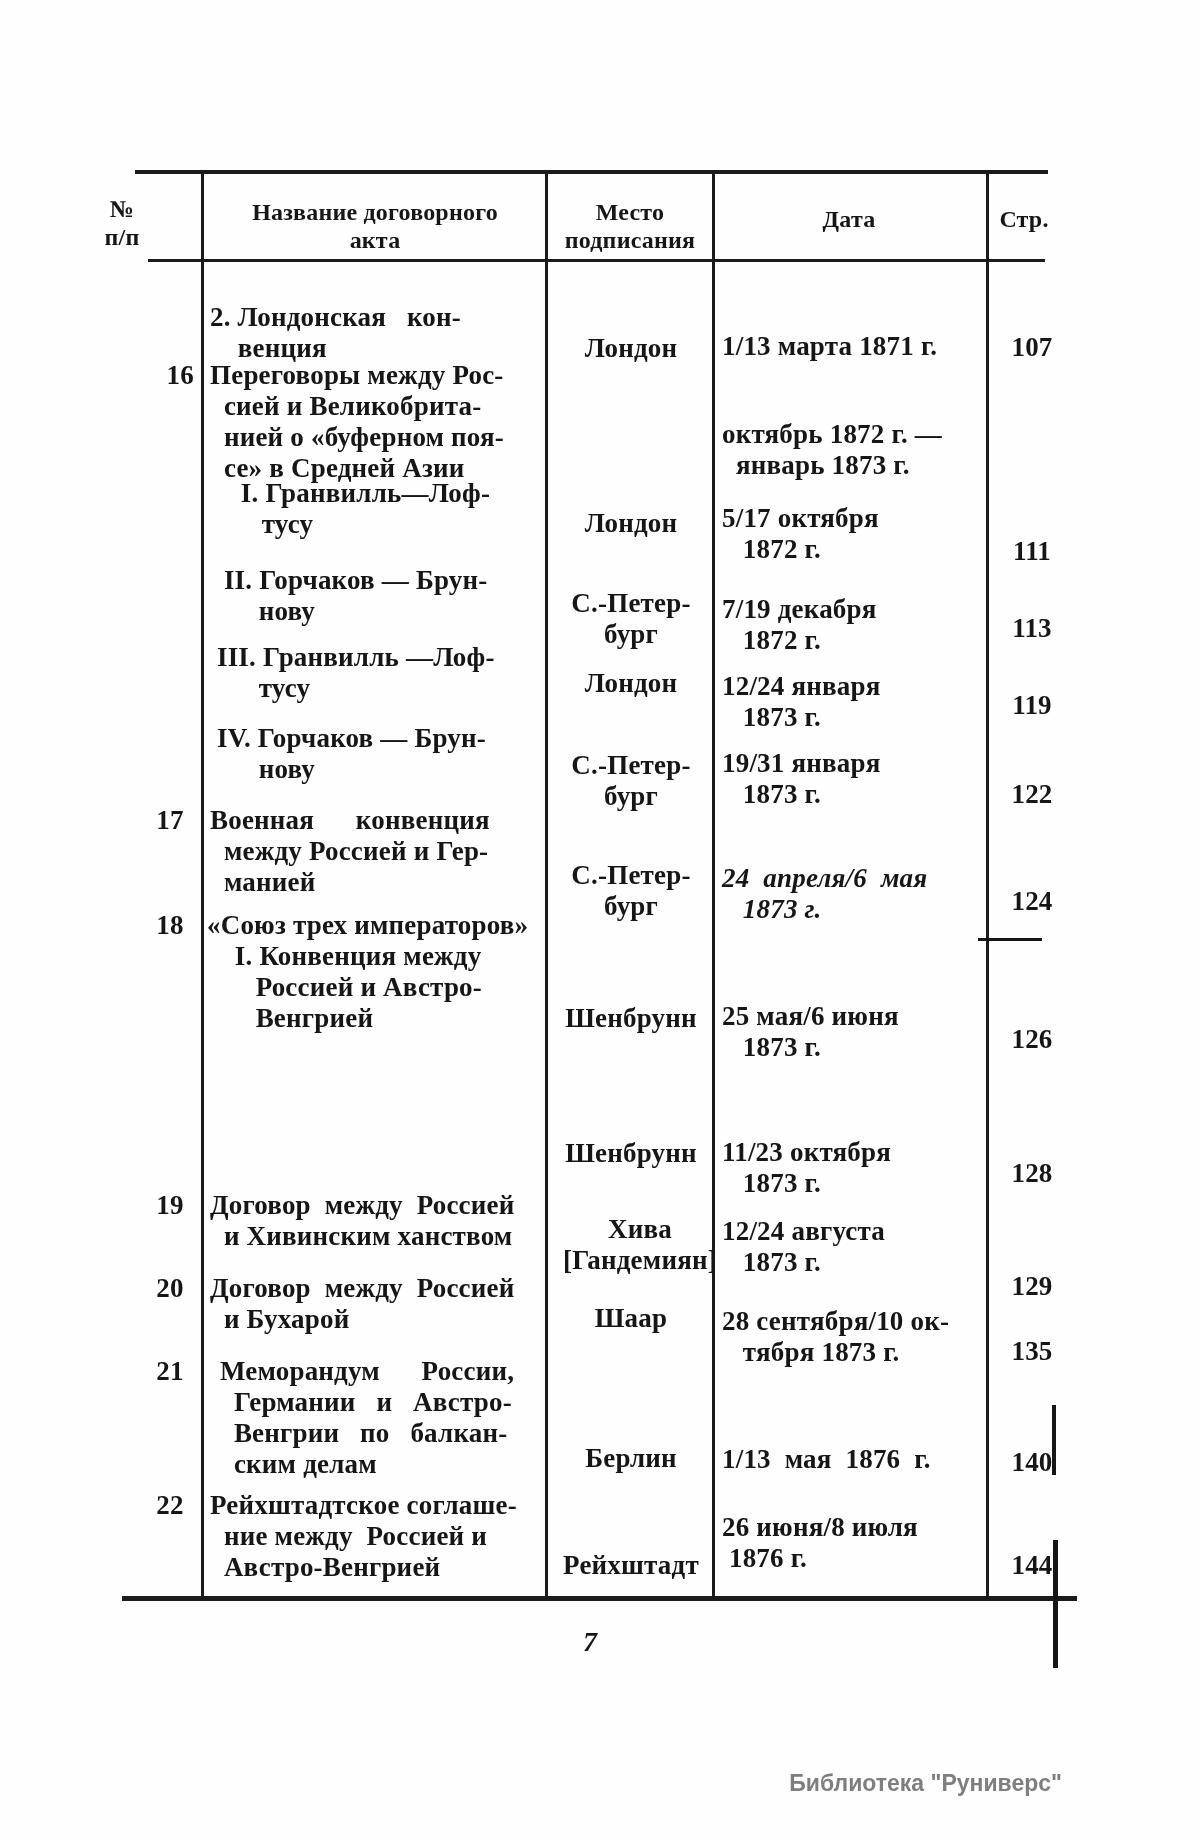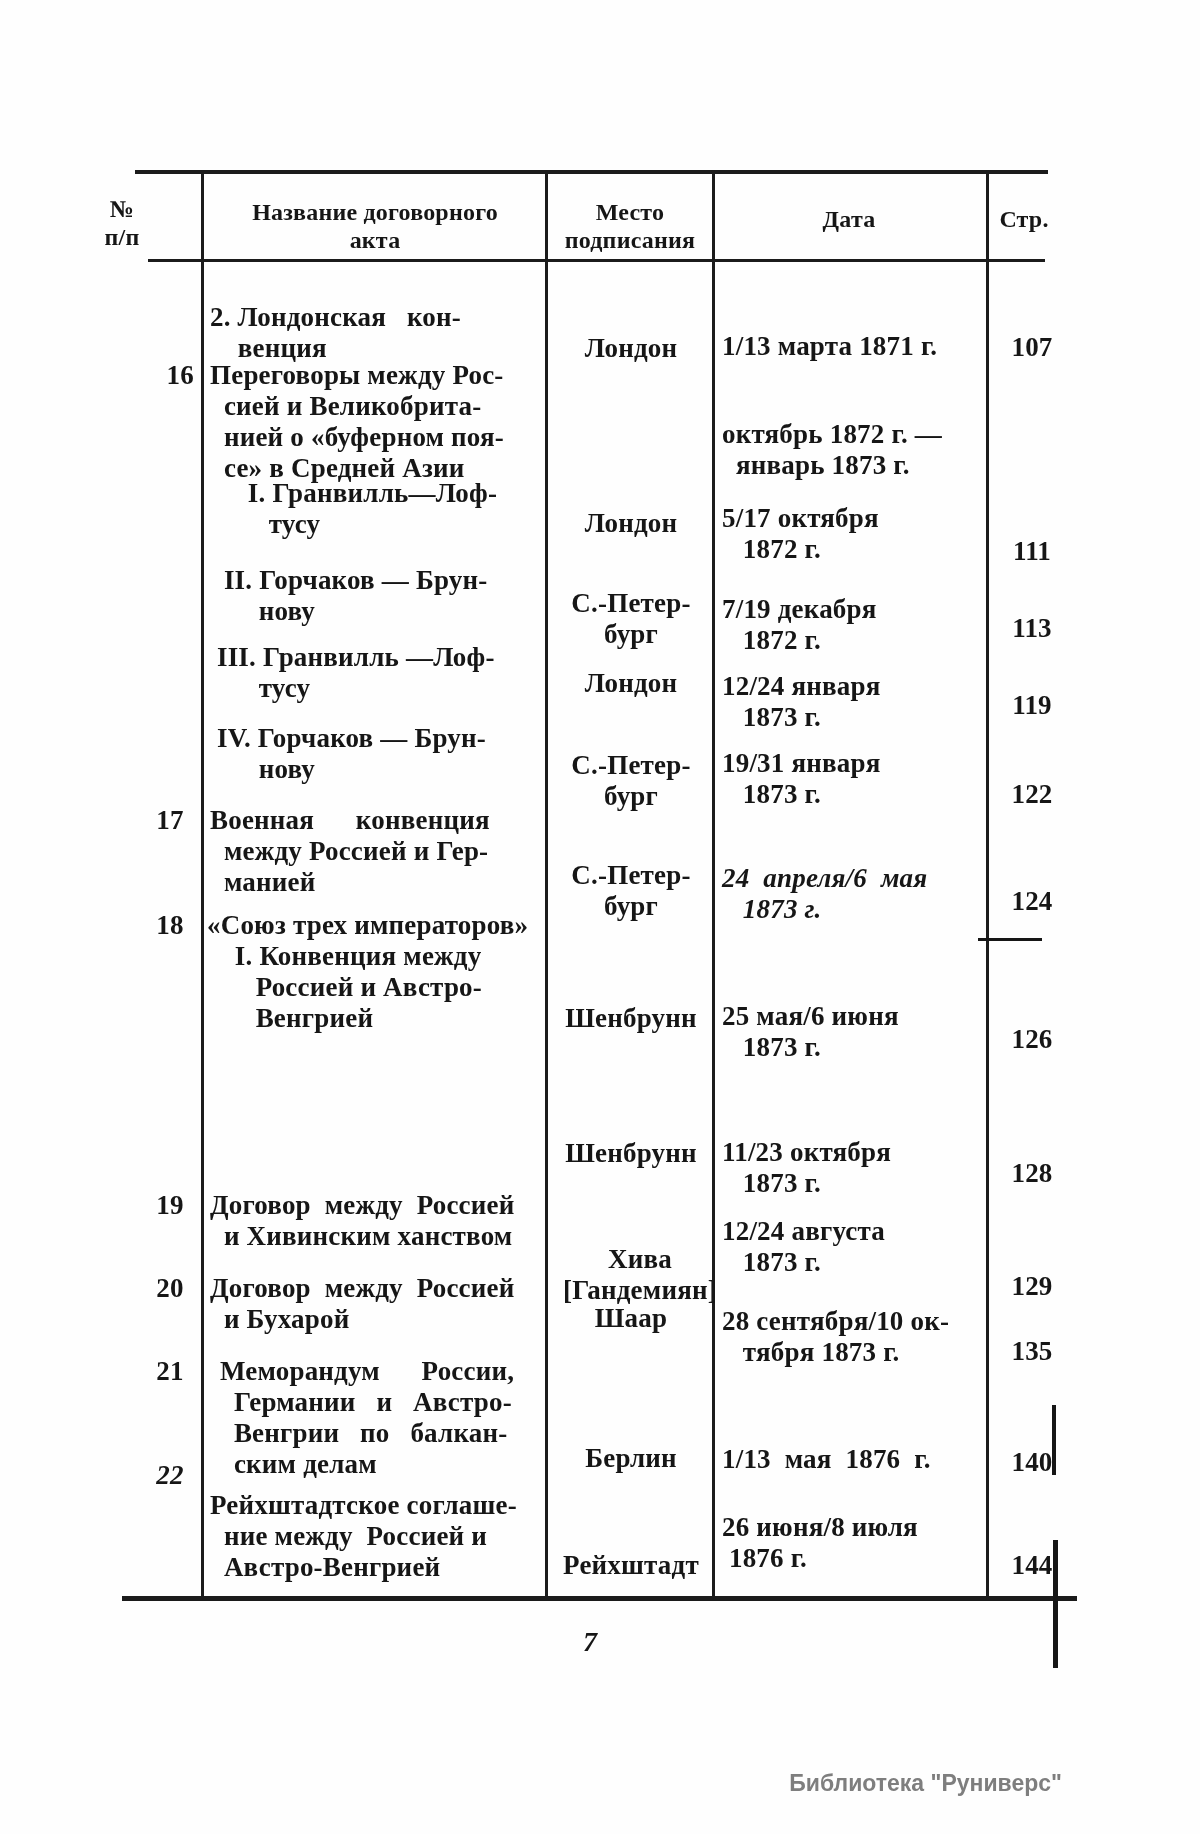--- a/index.html
+++ b/index.html
@@ -67,21 +67,21 @@
   <div class="cell center" style="left:988px;top:332px;width:88px;">107</div>
 
   <div class="cell center" style="left:146px;top:360px;width:48px;text-align:right;">16</div>
   <div class="cell" style="left:210px;top:360px;width:335px;">Переговоры между Рос-
   сией и Великобрита-
   нией о «буферном поя-
   се» в Средней Азии</div>
   <div class="cell" style="left:722px;top:419px;width:262px;">октябрь 1872 г. —
   январь 1873 г.</div>
 
-  <div class="cell" style="left:220px;top:478px;width:335px;">    I. Гранвилль—Лоф-
+  <div class="cell" style="left:213px;top:478px;width:335px;">    I. Гранвилль—Лоф-
        тусу</div>
   <div class="cell center" style="left:549px;top:508px;width:164px;">Лондон</div>
   <div class="cell" style="left:722px;top:503px;width:262px;">5/17 октября
    1872 г.</div>
   <div class="cell center" style="left:988px;top:536px;width:88px;">111</div>
 
   <div class="cell" style="left:210px;top:565px;width:335px;">  II. Горчаков — Брун-
        нову</div>
   <div class="cell center" style="left:549px;top:588px;width:164px;">С.-Петер-
 бург</div>
@@ -125,21 +125,21 @@
   <div class="cell center" style="left:988px;top:1024px;width:88px;">126</div>
 
   <div class="cell center" style="left:549px;top:1138px;width:164px;">Шенбрунн</div>
   <div class="cell" style="left:722px;top:1137px;width:262px;">11/23 октября
    1873 г.</div>
   <div class="cell center" style="left:988px;top:1158px;width:88px;">128</div>
 
   <div class="cell center" style="left:146px;top:1190px;width:48px;">19</div>
   <div class="cell" style="left:210px;top:1190px;width:335px;">Договор  между  Россией
   и Хивинским ханством</div>
-  <div class="cell center" style="left:545px;top:1214px;width:190px;margin-top:30px;">Хива
+  <div class="cell center" style="left:545px;top:1214px;width:190px;">Хива
 [Гандемиян]</div>
   <div class="cell" style="left:722px;top:1216px;width:262px;">12/24 августа
    1873 г.</div>
   <div class="cell center" style="left:988px;top:1247px;width:88px;margin-top:24px;">129</div>
 
   <div class="cell center" style="left:146px;top:1273px;width:48px;">20</div>
   <div class="cell" style="left:210px;top:1273px;width:335px;">Договор  между  Россией
   и Бухарой</div>
   <div class="cell center" style="left:549px;top:1303px;width:164px;">Шаар</div>
   <div class="cell" style="left:722px;top:1306px;width:262px;">28 сентября/10 ок-
@@ -148,21 +148,21 @@
 
   <div class="cell center" style="left:146px;top:1356px;width:48px;">21</div>
   <div class="cell" style="left:220px;top:1356px;width:335px;">Меморандум      России,
   Германии   и   Австро-
   Венгрии   по   балкан-
   ским делам</div>
   <div class="cell center" style="left:549px;top:1443px;width:164px;">Берлин</div>
   <div class="cell" style="left:722px;top:1444px;width:262px;">1/13  мая  1876  г.</div>
   <div class="cell center" style="left:988px;top:1447px;width:88px;">140</div>
 
-  <div class="cell center" style="left:146px;top:1460px;width:48px;font-style:italic;">22</div>
+  <div class="cell center" style="left:146px;top:1490px;width:48px;">22</div>
   <div class="cell" style="left:210px;top:1490px;width:335px;">Рейхштадтское соглаше-
   ние между  Россией и
   Австро-Венгрией</div>
   <div class="cell center" style="left:549px;top:1550px;width:164px;">Рейхштадт</div>
   <div class="cell" style="left:722px;top:1512px;width:262px;">26 июня/8 июля
  1876 г.</div>
   <div class="cell center" style="left:988px;top:1550px;width:88px;">144</div>
 
   <div class="cell center footer-num" style="left:560px;top:1626px;width:60px;">7</div>
 

